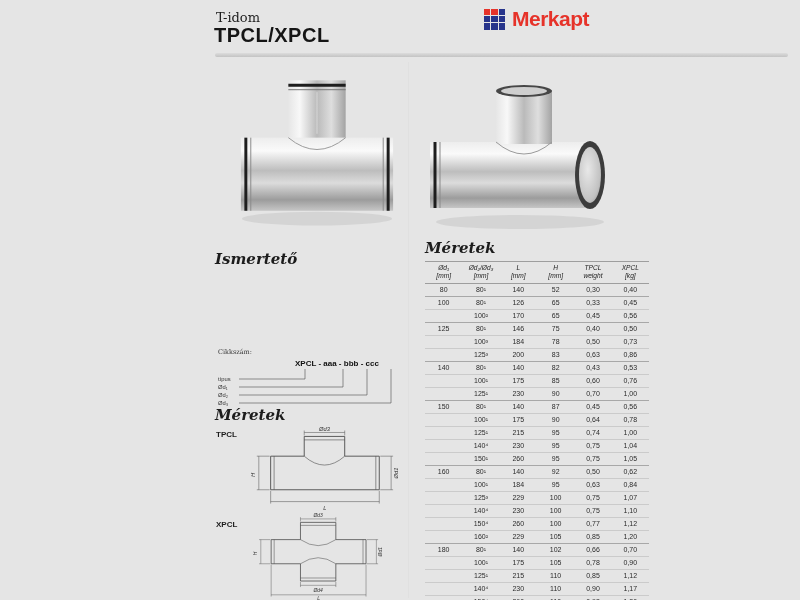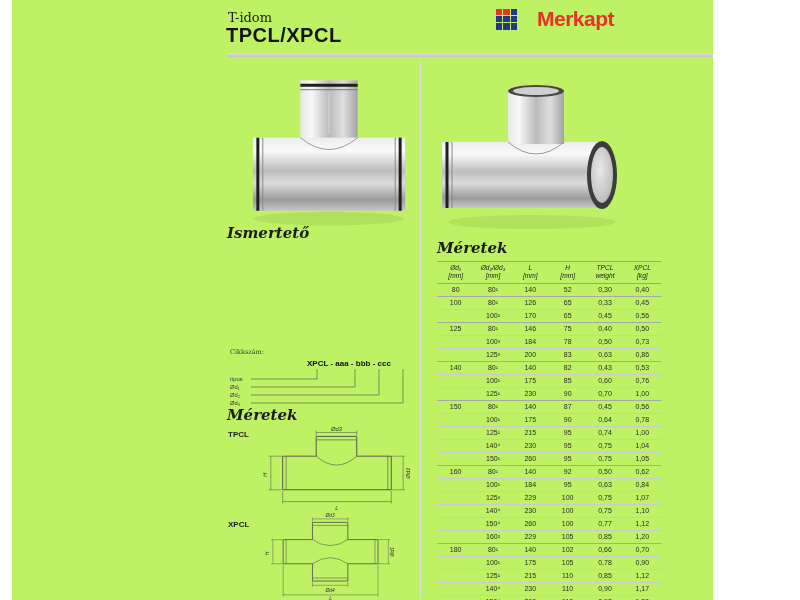--- a/index.html
+++ b/index.html
@@ -1,41 +1,41 @@
 <!DOCTYPE html>
 <html><head>
 <meta charset="utf-8">
 <style>
   html,body{margin:0;padding:0;background:#ffffff;}
-  .page{position:relative;width:701px;height:600px;background:#bef264;overflow:hidden;
-        font-family:"Liberation Sans",sans-serif;color:#2b2b2b;margin-left:12px;}
+  .page{position:relative;width:800px;height:600px;background:#e5e5e5;overflow:hidden;
+        font-family:"Liberation Sans",sans-serif;color:#2b2b2b;}
 
   
   .category{position:absolute;left:216px;top:10px;font-family:"DejaVu Serif",serif;
             font-size:13px;color:#1c1c1c;}
   .doc-title{position:absolute;left:214px;top:24px;font-size:20px;font-weight:bold;
              letter-spacing:.5px;color:#151515;}
   .title-rule{position:absolute;left:215px;top:53px;width:573px;height:4px;
               background:linear-gradient(#dcdcdc,#c3c3c3);border-radius:2px;}
-  .logo{position:absolute;left:484px;top:7px;display:flex;align-items:center;gap:20px;}
+  .logo{position:absolute;left:484px;top:7px;display:flex;align-items:center;gap:7px;}
   .logo-icon{width:21px;height:21px;display:grid;grid-template-columns:repeat(3,1fr);
              grid-template-rows:repeat(3,1fr);gap:1px;}
   .logo-icon span{display:block;}
   .logo-text{font-size:21px;font-weight:bold;letter-spacing:-.5px;}
 
   .v-divider{position:absolute;left:408px;top:62px;width:1px;height:536px;background:#e0e0e0;}
 
   
   .photo-left{position:absolute;left:233px;top:66px;}
   .photo-right{position:absolute;left:420px;top:80px;}
 
   
   .sec-heading{position:absolute;font-family:"DejaVu Serif",serif;font-style:italic;
                font-weight:bold;font-size:15px;color:#1c1c1c;}
-  .ismerteto-head{left:215px;top:224px;font-style:italic;}
+  .ismerteto-head{left:215px;top:250px;font-style:italic;}
   .ismerteto-text{position:absolute;left:215px;top:262px;width:186px;
                   font-family:"DejaVu Serif",serif;font-size:6.4px;line-height:1.55;color:#222;}
   .ismerteto-text p{margin:0 0 9px 0;}
   .cikkszam-svg{position:absolute;left:215px;top:344px;}
   .meretek-left-head{left:215px;top:406px;}
   .fig-label{position:absolute;font-size:8px;font-weight:bold;color:#1c1c1c;}
   .tpcl-label{left:216px;top:430px;}
   .xpcl-label{left:216px;top:520px;}
   .tpcl-svg{position:absolute;left:243px;top:426px;}
   .xpcl-svg{position:absolute;left:247px;top:512px;}

